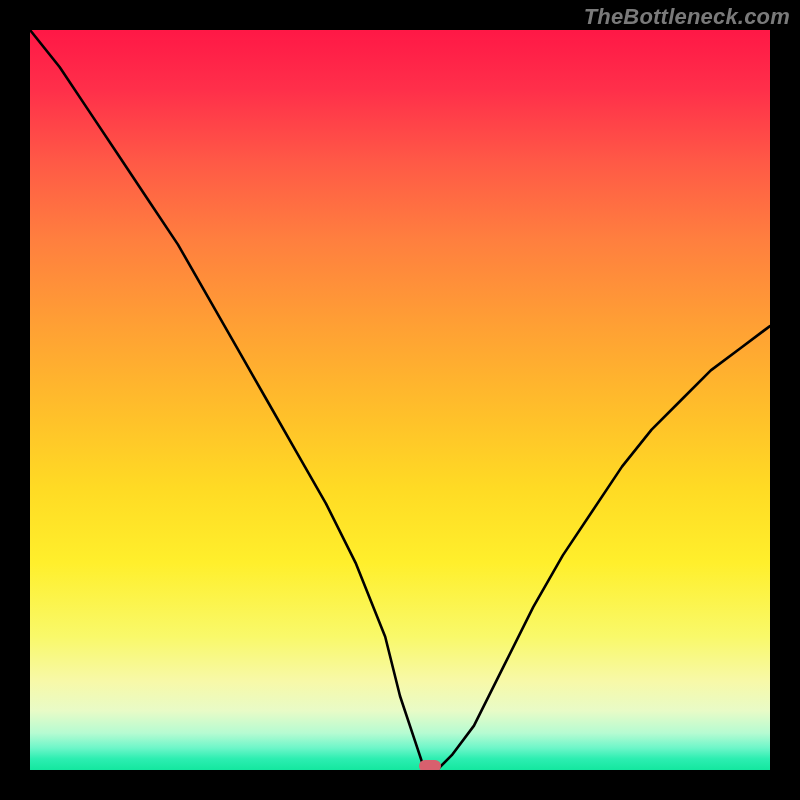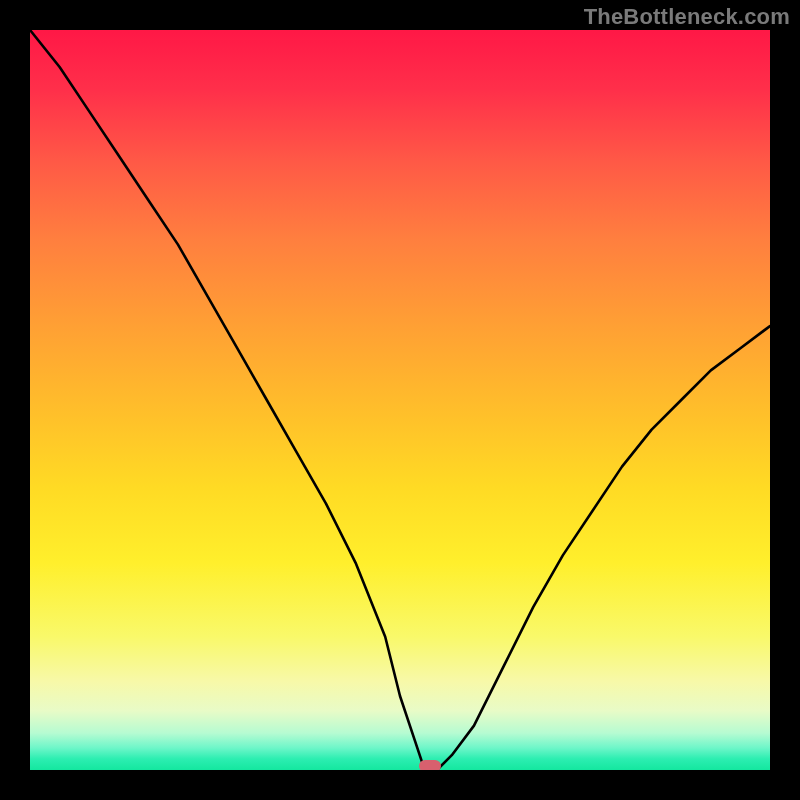--- a/index.html
+++ b/index.html
@@ -9,20 +9,21 @@
     height: 800px;
     background: #000;
     overflow: hidden;
     font-family: Arial, Helvetica, sans-serif;
   }
   .frame {
     position: relative;
     width: 800px;
     height: 715px;
     background: #000;
+    font-style: italic;
   }
   .watermark {
     position: absolute;
     top: 4px;
     right: 10px;
     color: #7a7a7a;
     font-size: 22px;
     font-weight: 600;
     letter-spacing: 0.2px;
     z-index: 4;

